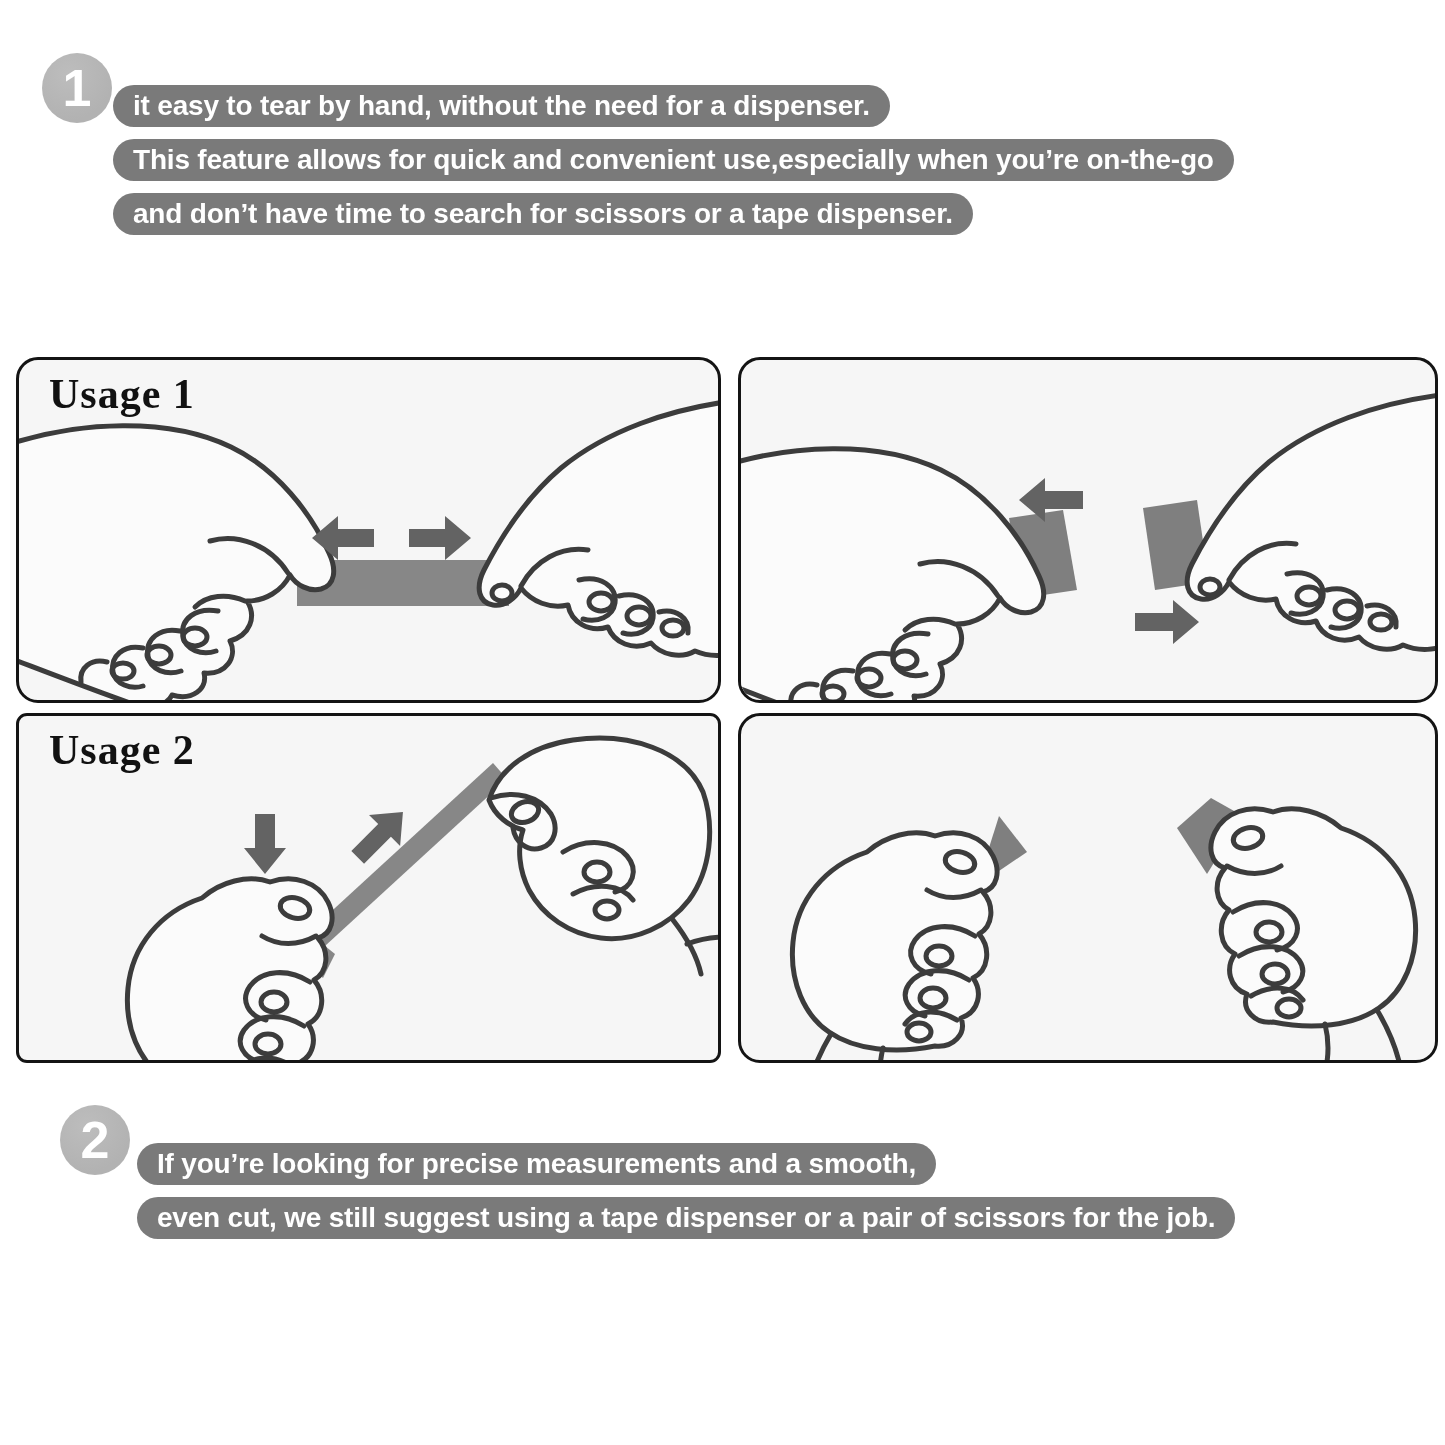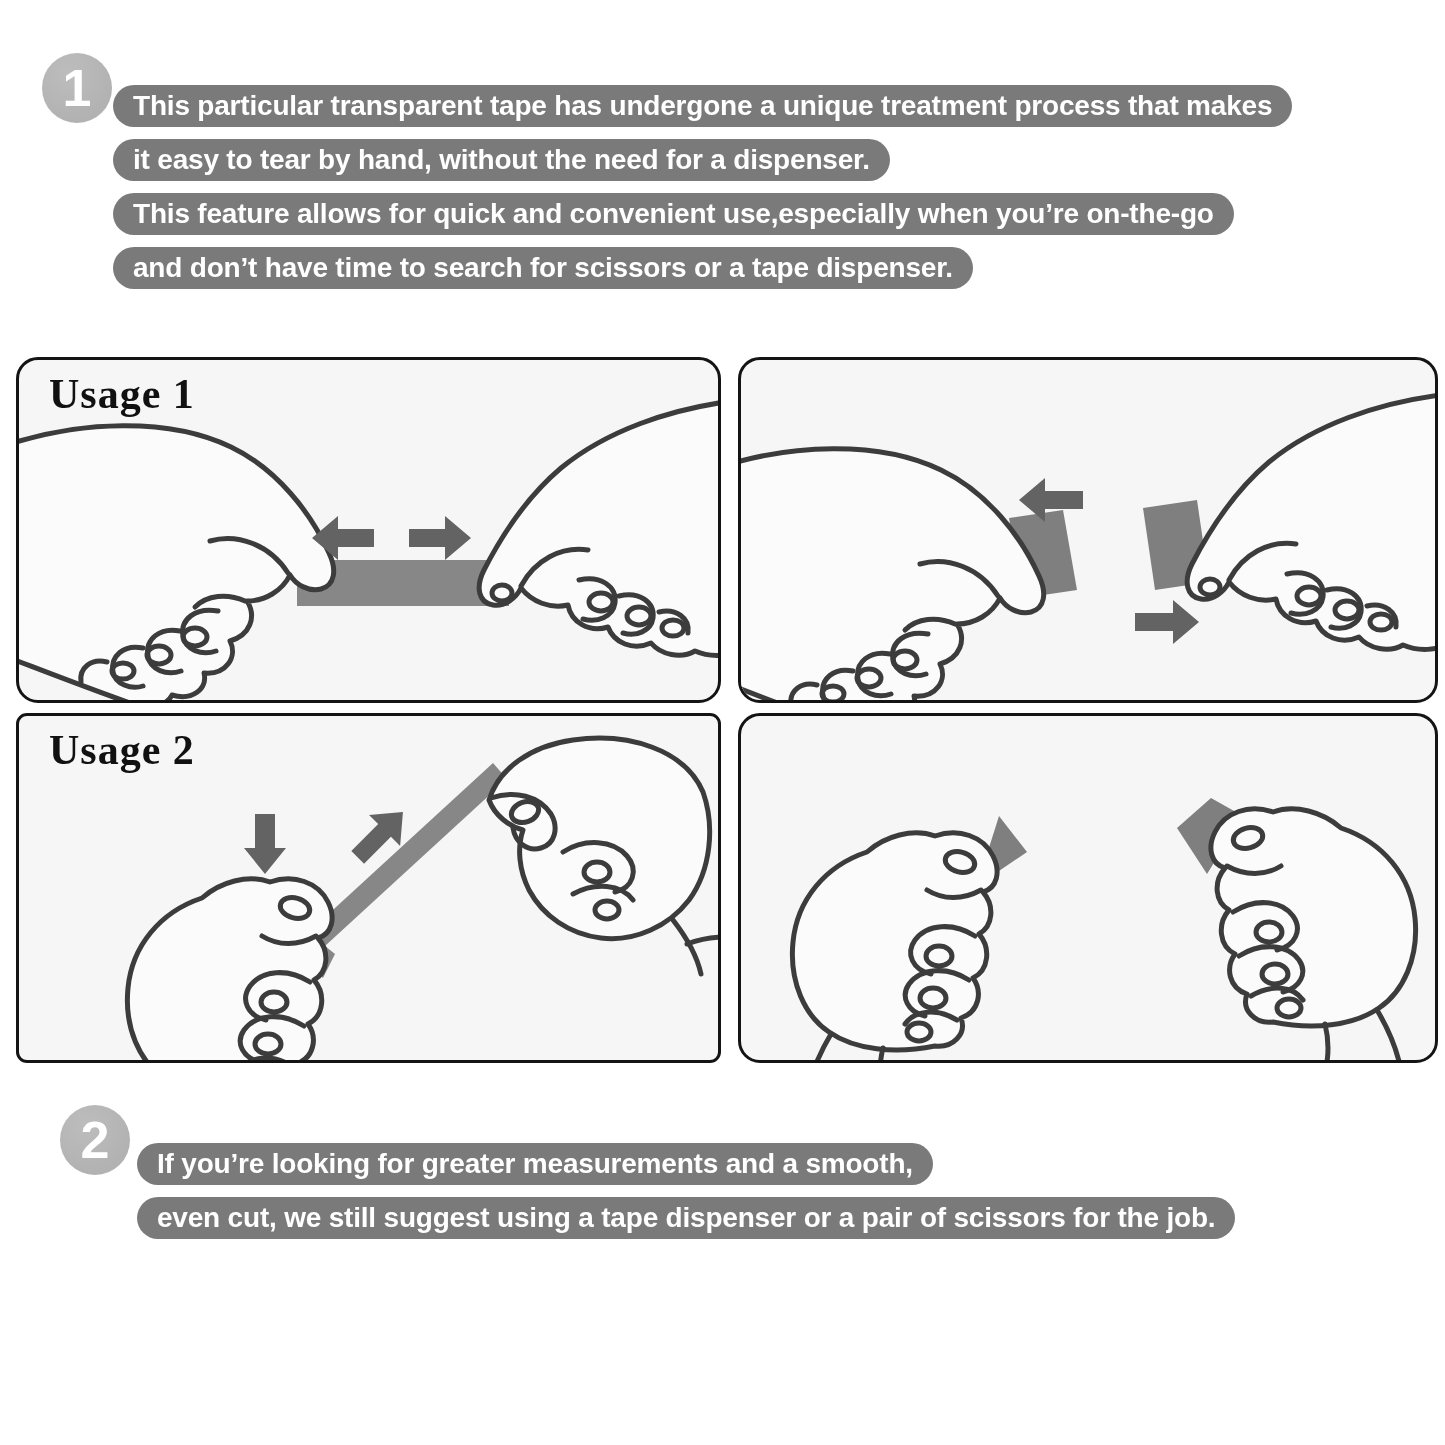--- a/index.html
+++ b/index.html
@@ -85,21 +85,20 @@
         <ellipse cx="130" cy="182" rx="12" ry="9" fill="none"></ellipse>
         <path d="M 196 192 C 210 210, 220 228, 224 246" fill="none"></path>
         <path d="M 210 216 C 226 210, 244 208, 258 210" fill="none"></path>
       </g>
     </defs>
   </svg>
 
   <div class="step">
     <div class="step-circle" style="left:42px;top:53px;">1</div>
     <div class="pill-stack" style="left:113px;top:85px;">
-      <div class="pill">This particular transparent tape has undergone a unique treatment process that makes</div>
       <div class="pill">it easy to tear by hand, without the need for a dispenser.</div>
       <div class="pill">This feature allows for quick and convenient use,especially when you’re on-the-go</div>
       <div class="pill">and don’t have time to search for scissors or a tape dispenser.</div>
     </div>
   </div>
 
   <div class="panel" style="left:16px;top:357px;width:699px;height:340px;text-align:right;">
     <svg viewBox="0 0 699 340" preserveAspectRatio="none">
       <rect x="278" y="200" width="212" height="46" fill="#878787"></rect>
       <use href="#hand-pinch-left" transform="translate(0,55)"></use>
@@ -138,18 +137,18 @@
       <polygon points="236,170 258,100 286,136" fill="#7f7f7f"></polygon>
       <polygon points="436,112 470,82 502,100 466,158" fill="#7f7f7f"></polygon>
       <use href="#fist-up" transform="translate(26,76)"></use>
       <use href="#fist-up" transform="translate(700,52) scale(-1,1)"></use>
     </svg>
   </div>
 
   <div class="step">
     <div class="step-circle" style="left:60px;top:1105px;">2</div>
     <div class="pill-stack" style="left:137px;top:1143px;">
-      <div class="pill">If you’re looking for greater measurements and a smooth,</div>
+      <div class="pill">If you’re looking for precise measurements and a smooth,</div>
       <div class="pill">even cut, we still suggest using a tape dispenser or a pair of scissors for the job.</div>
     </div>
   </div>
 
 </div>
 
 </body></html>

